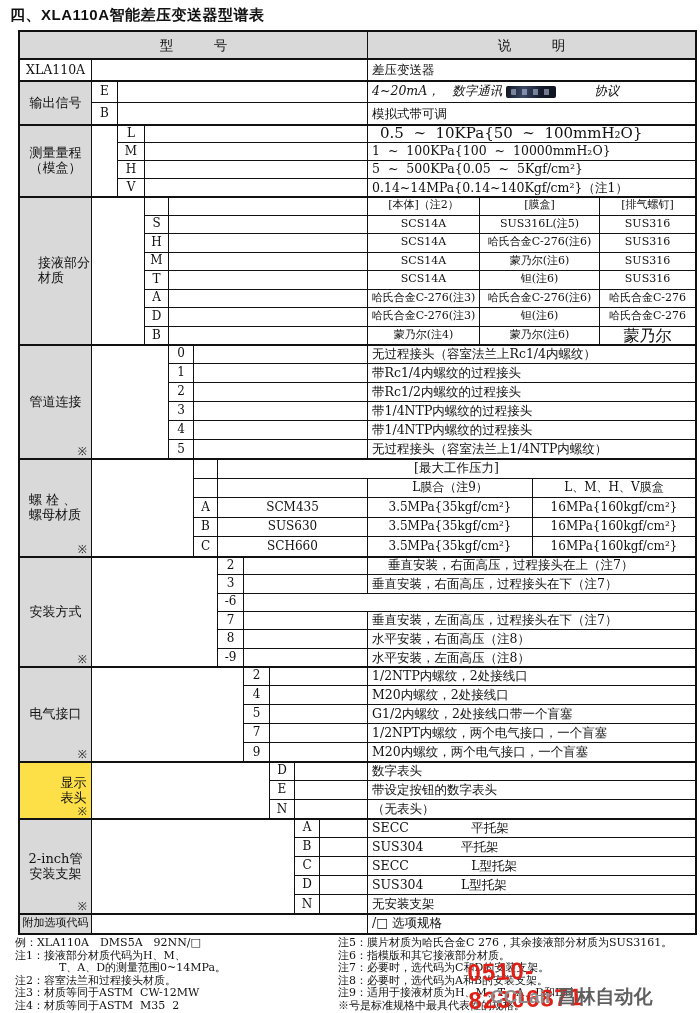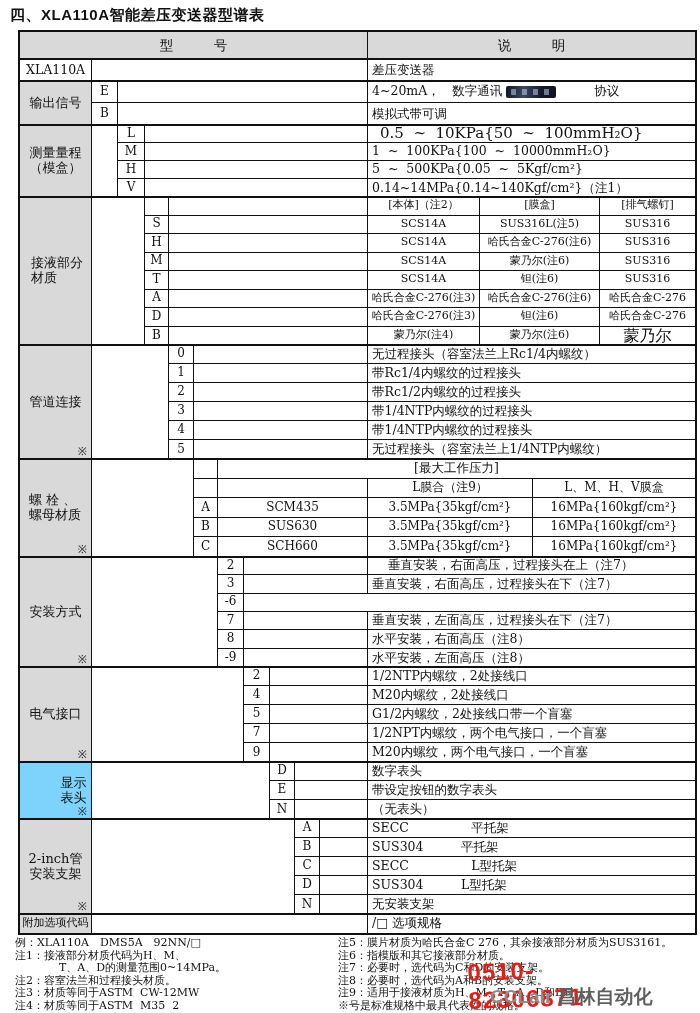--- a/index.html
+++ b/index.html
@@ -38,21 +38,21 @@
       <div class="sec" style="top: 27px; width: 675px; height: 22px;">
         <div class="c" style="left: 0px; top: 0px; width: 72px; height: 22px; border-right: 1px solid rgb(17, 17, 17); background: rgb(255, 255, 255); font-size: 12.5px; white-space: pre-line; text-align: center; justify-content: flex-start; padding-left: 6px;">XLA110A</div>
         <div class="c" style="left: 72px; top: 0px; width: 603px; height: 22px; display: block; white-space: normal;">
           <div class="c" style="left: 275px; top: 0px; width: 328px; height: 100%; font-size: 12.5px; border-left: 1px solid rgb(17, 17, 17); padding-left: 4px;">差压变送器</div>
         </div>
       </div>
       <div class="sec" style="top: 49px; width: 675px; height: 44px;">
         <div class="c" style="left: 0px; top: 0px; width: 72px; height: 44px; border-right: 1px solid rgb(17, 17, 17); background: rgb(217, 217, 217); font-size: 13px; white-space: pre-line; text-align: center; justify-content: center;">输出信号</div>
         <div class="c" style="left: 72px; top: 0px; width: 603px; height: 22px; display: block; white-space: normal; border-bottom: 1px solid rgb(17, 17, 17);">
           <div class="c" style="left: 0px; top: 0px; width: 26px; height: 100%; border-right: 1px solid rgb(17, 17, 17); justify-content: center; font-size: 12px;">E</div>
-          <div class="c" style="left: 275px; top: 0px; width: 328px; height: 100%; font-size: 12.5px; border-left: 1px solid rgb(17, 17, 17); padding-left: 4px;"><span>4~20mA，　数字通讯</span><span class="rbox"><i></i></span><span style="margin-left: 38px;">协议</span></div>
+          <div class="c" style="left: 275px; top: 0px; width: 328px; height: 100%; font-size: 12.5px; border-left: 1px solid rgb(17, 17, 17); padding-left: 4px; font-style: italic;"><span>4~20mA，　数字通讯</span><span class="rbox"><i></i></span><span style="margin-left: 38px;">协议</span></div>
         </div>
         <div class="c" style="left: 72px; top: 22px; width: 603px; height: 22px; display: block; white-space: normal;">
           <div class="c" style="left: 0px; top: 0px; width: 26px; height: 100%; border-right: 1px solid rgb(17, 17, 17); justify-content: center; font-size: 12px;">B</div>
           <div class="c" style="left: 275px; top: 0px; width: 328px; height: 100%; font-size: 12.5px; border-left: 1px solid rgb(17, 17, 17); padding-left: 4px;">模拟式带可调</div>
         </div>
       </div>
       <div class="sec" style="top: 93px; width: 675px; height: 72px;">
         <div class="c" style="left: 0px; top: 0px; width: 72px; height: 72px; border-right: 1px solid rgb(17, 17, 17); background: rgb(217, 217, 217); font-size: 13px; white-space: pre-line; text-align: center; justify-content: center;">测量量程
 （模盒）</div>
         <div class="c" style="left: 72px; top: 0px; width: 26px; height: 72px; border-right: 1px solid rgb(17, 17, 17);"></div>
@@ -67,21 +67,21 @@
         <div class="c" style="left: 98px; top: 36px; width: 577px; height: 18px; display: block; white-space: normal; border-bottom: 1px solid rgb(17, 17, 17);">
           <div class="c" style="left: 0px; top: 0px; width: 27px; height: 100%; border-right: 1px solid rgb(17, 17, 17); justify-content: center; font-size: 12px;">H</div>
           <div class="c" style="left: 249px; top: 0px; width: 328px; height: 100%; font-size: 12.5px; border-left: 1px solid rgb(17, 17, 17); padding-left: 4px;">5  ~  500KPa{0.05  ~  5Kgf/cm²}</div>
         </div>
         <div class="c" style="left: 98px; top: 54px; width: 577px; height: 18px; display: block; white-space: normal;">
           <div class="c" style="left: 0px; top: 0px; width: 27px; height: 100%; border-right: 1px solid rgb(17, 17, 17); justify-content: center; font-size: 12px;">V</div>
           <div class="c" style="left: 249px; top: 0px; width: 328px; height: 100%; font-size: 12.5px; border-left: 1px solid rgb(17, 17, 17); padding-left: 4px;">0.14~14MPa{0.14~140Kgf/cm²}（注1）</div>
         </div>
       </div>
       <div class="sec" style="top: 165px; width: 675px; height: 148px;">
-        <div class="c" style="left: 0px; top: 0px; width: 72px; height: 148px; border-right: 1px solid rgb(17, 17, 17); background: rgb(217, 217, 217); font-size: 13px; white-space: pre-line; text-align: left; justify-content: flex-start; padding-left: 11px;">接液部分
+        <div class="c" style="left: 0px; top: 0px; width: 72px; height: 148px; border-right: 1px solid rgb(17, 17, 17); background: rgb(217, 217, 217); font-size: 13px; white-space: pre-line; text-align: left; justify-content: flex-start; padding-left: 18px;">接液部分
 材质</div>
         <div class="c" style="left: 72px; top: 0px; width: 53px; height: 148px; border-right: 1px solid rgb(17, 17, 17);"></div>
         <div class="c" style="left: 125px; top: 0px; width: 550px; height: 18.5px; display: block; white-space: normal; border-bottom: 1px solid rgb(17, 17, 17);">
           <div class="c" style="left: 0px; top: 0px; width: 24px; height: 100%; border-right: 1px solid rgb(17, 17, 17); justify-content: center; font-size: 12px;"></div>
           <div class="c" style="left: 222px; top: 0px; width: 112px; height: 100%; font-size: 11px; border-left: 1px solid rgb(17, 17, 17); justify-content: center;">[本体]（注2）</div>
           <div class="c" style="left: 334px; top: 0px; width: 120px; height: 100%; font-size: 11px; border-left: 1px solid rgb(17, 17, 17); justify-content: center;">[膜盒]</div>
           <div class="c" style="left: 454px; top: 0px; width: 96px; height: 100%; font-size: 11px; border-left: 1px solid rgb(17, 17, 17); justify-content: center;">[排气螺钉]</div>
         </div>
         <div class="c" style="left: 125px; top: 18.5px; width: 550px; height: 18.5px; display: block; white-space: normal; border-bottom: 1px solid rgb(17, 17, 17);">
           <div class="c" style="left: 0px; top: 0px; width: 24px; height: 100%; border-right: 1px solid rgb(17, 17, 17); justify-content: center; font-size: 12px;">S</div>
@@ -232,21 +232,21 @@
         <div class="c" style="left: 224px; top: 57px; width: 451px; height: 19px; display: block; white-space: normal; border-bottom: 1px solid rgb(17, 17, 17);">
           <div class="c" style="left: 0px; top: 0px; width: 26px; height: 100%; border-right: 1px solid rgb(17, 17, 17); justify-content: center; font-size: 12px;">7</div>
           <div class="c" style="left: 123px; top: 0px; width: 328px; height: 100%; font-size: 12.5px; border-left: 1px solid rgb(17, 17, 17); padding-left: 4px;">1/2NPT内螺纹，两个电气接口，一个盲塞</div>
         </div>
         <div class="c" style="left: 224px; top: 76px; width: 451px; height: 19px; display: block; white-space: normal;">
           <div class="c" style="left: 0px; top: 0px; width: 26px; height: 100%; border-right: 1px solid rgb(17, 17, 17); justify-content: center; font-size: 12px;">9</div>
           <div class="c" style="left: 123px; top: 0px; width: 328px; height: 100%; font-size: 12.5px; border-left: 1px solid rgb(17, 17, 17); padding-left: 4px;">M20内螺纹，两个电气接口，一个盲塞</div>
         </div>
       </div>
       <div class="sec" style="top: 730px; width: 675px; height: 57px;">
-        <div class="c" style="left: 0px; top: 0px; width: 72px; height: 57px; border-right: 1px solid rgb(17, 17, 17); background: #7dd3fc; font-size: 13px; white-space: pre-line; text-align: center; justify-content: center; padding-left: 36px;">显示表头<div class="star">※</div></div>
+        <div class="c" style="left: 0px; top: 0px; width: 72px; height: 57px; border-right: 1px solid rgb(17, 17, 17); background: #fde047; font-size: 13px; white-space: pre-line; text-align: center; justify-content: center; padding-left: 36px;">显示表头<div class="star">※</div></div>
         <div class="c" style="left: 72px; top: 0px; width: 178px; height: 57px; border-right: 1px solid rgb(17, 17, 17);"></div>
         <div class="c" style="left: 250px; top: 0px; width: 425px; height: 19px; display: block; white-space: normal; border-bottom: 1px solid rgb(17, 17, 17);">
           <div class="c" style="left: 0px; top: 0px; width: 25px; height: 100%; border-right: 1px solid rgb(17, 17, 17); justify-content: center; font-size: 12px;">D</div>
           <div class="c" style="left: 97px; top: 0px; width: 328px; height: 100%; font-size: 12.5px; border-left: 1px solid rgb(17, 17, 17); padding-left: 4px;">数字表头</div>
         </div>
         <div class="c" style="left: 250px; top: 19px; width: 425px; height: 19px; display: block; white-space: normal; border-bottom: 1px solid rgb(17, 17, 17);">
           <div class="c" style="left: 0px; top: 0px; width: 25px; height: 100%; border-right: 1px solid rgb(17, 17, 17); justify-content: center; font-size: 12px;">E</div>
           <div class="c" style="left: 97px; top: 0px; width: 328px; height: 100%; font-size: 12.5px; border-left: 1px solid rgb(17, 17, 17); padding-left: 4px;">带设定按钮的数字表头</div>
         </div>
         <div class="c" style="left: 250px; top: 38px; width: 425px; height: 19px; display: block; white-space: normal;">

